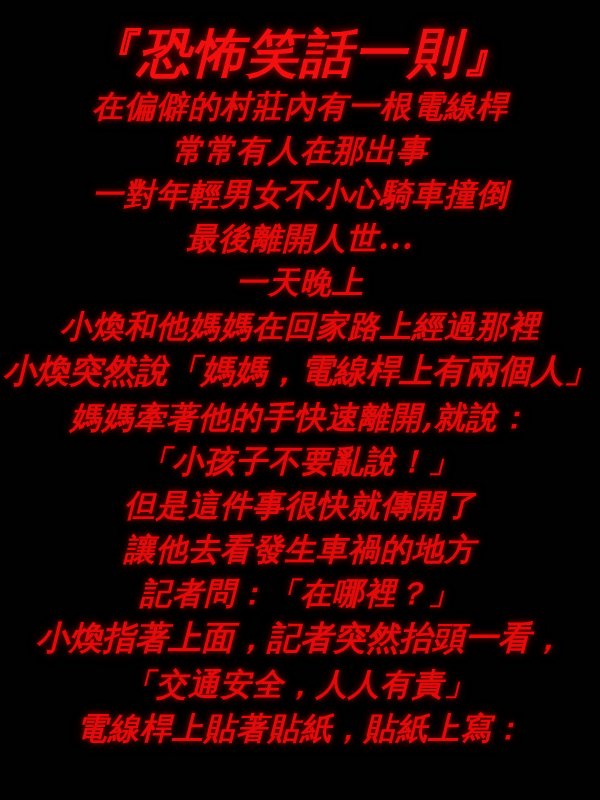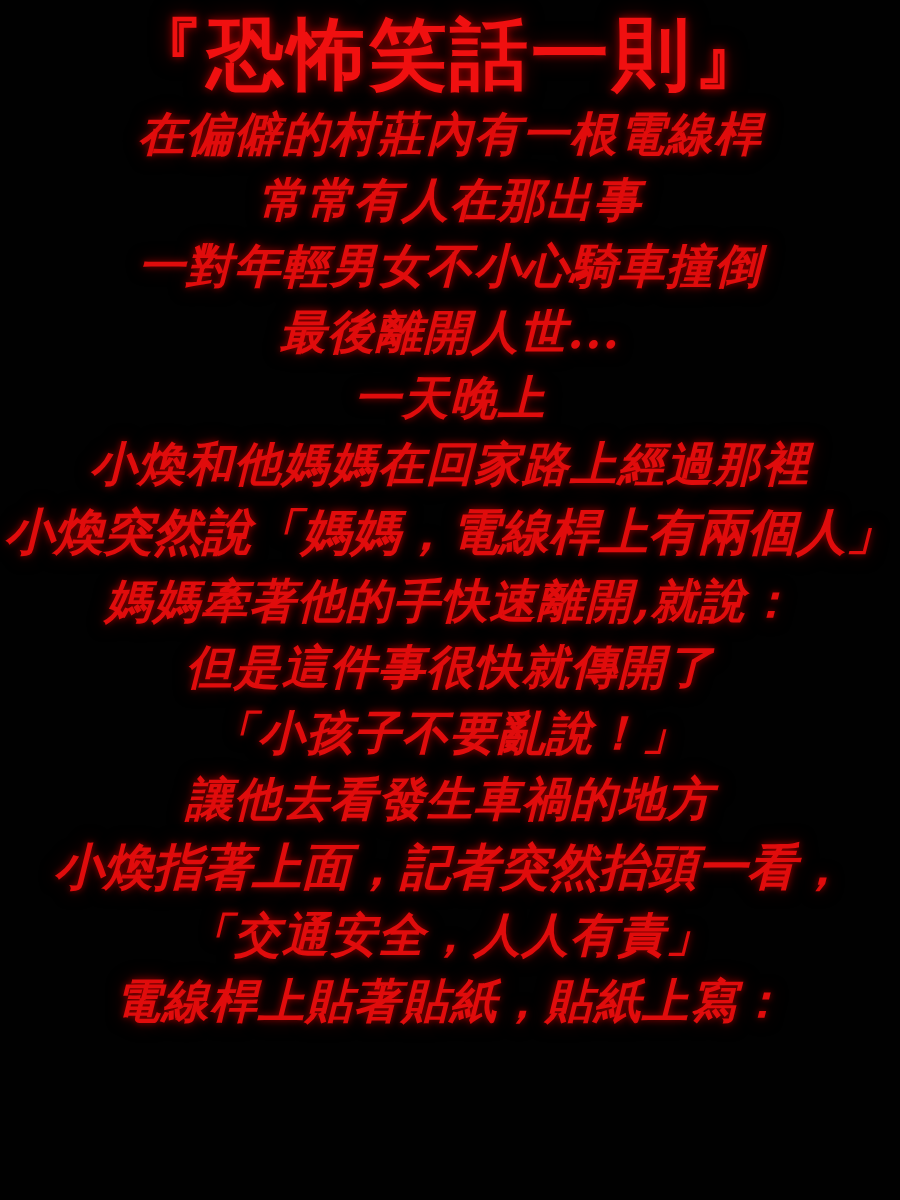--- a/index.html
+++ b/index.html
@@ -26,21 +26,22 @@
     box-sizing: border-box;
   }
   .title {
     color: #f01010;
     font-size: 52px;
     line-height: 1.12;
     font-weight: 700;
     letter-spacing: 2px;
     text-align: center;
     text-shadow: 0 0 6px rgba(200,0,0,0.75), 0 0 14px rgba(150,0,0,0.55);
-    margin: 0 0 2px 0;
+    font-style: italic;
+    margin: 16px 0 2px 0;
     white-space: nowrap;
   }
   .lines {
     display: flex;
     flex-direction: column;
     align-items: center;
     width: 100%;
   }
   .line {
     color: #e00c0c;
@@ -67,21 +68,22 @@
 
   <div class="lines">
     <div class="line">在偏僻的村莊內有一根電線桿</div>
     <div class="line">常常有人在那出事</div>
     <div class="line">一對年輕男女不小心騎車撞倒</div>
     <div class="line">最後離開人世...</div>
     <div class="line">一天晚上</div>
     <div class="line">小煥和他媽媽在回家路上經過那裡</div>
     <div class="line tight">小煥突然說「媽媽，電線桿上有兩個人」</div>
     <div class="line">媽媽牽著他的手快速離開,就說：</div>
+    <div class="line">「小孩子不要亂說！」</div>
     <div class="line">但是這件事很快就傳開了</div>
-    <div class="line">「小孩子不要亂說！」</div>
     <div class="line">讓他去看發生車禍的地方</div>
+    <div class="line">記者問：「在哪裡？」</div>
     <div class="line tight">小煥指著上面，記者突然抬頭一看，</div>
     <div class="line">「交通安全，人人有責」</div>
     <div class="line">電線桿上貼著貼紙，貼紙上寫：</div>
   </div>
 
 </div>
 
 </body></html>

